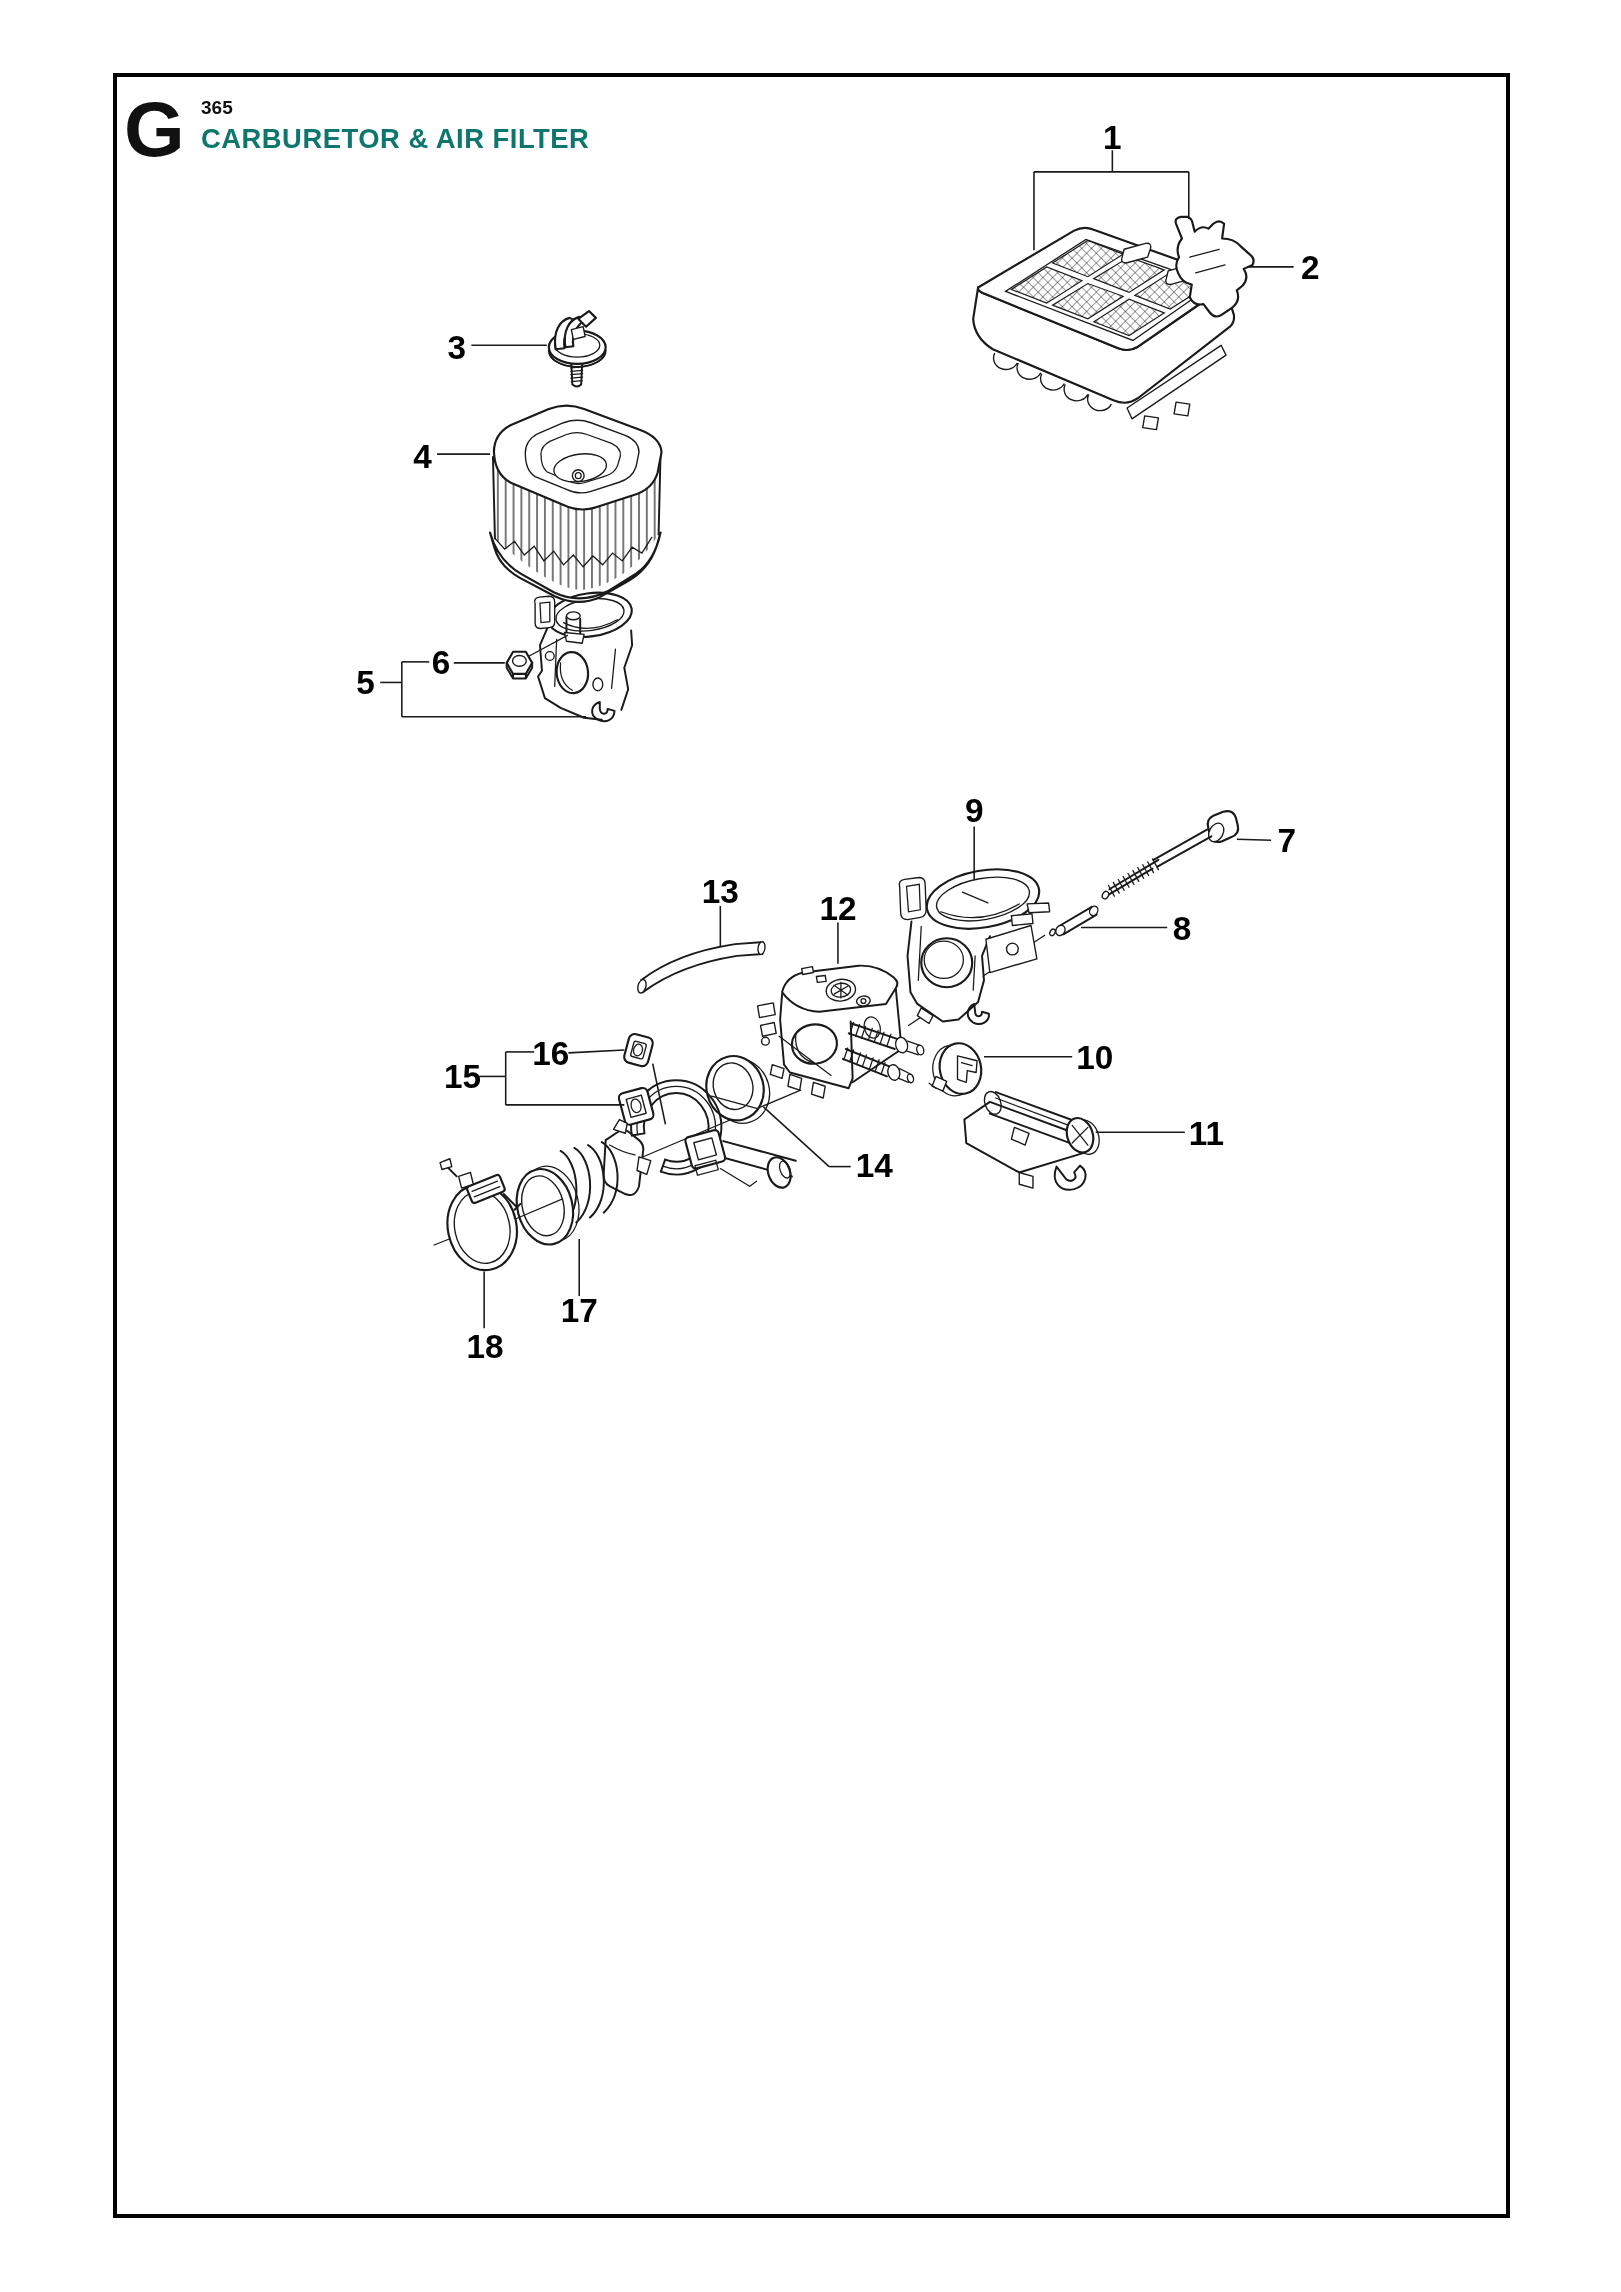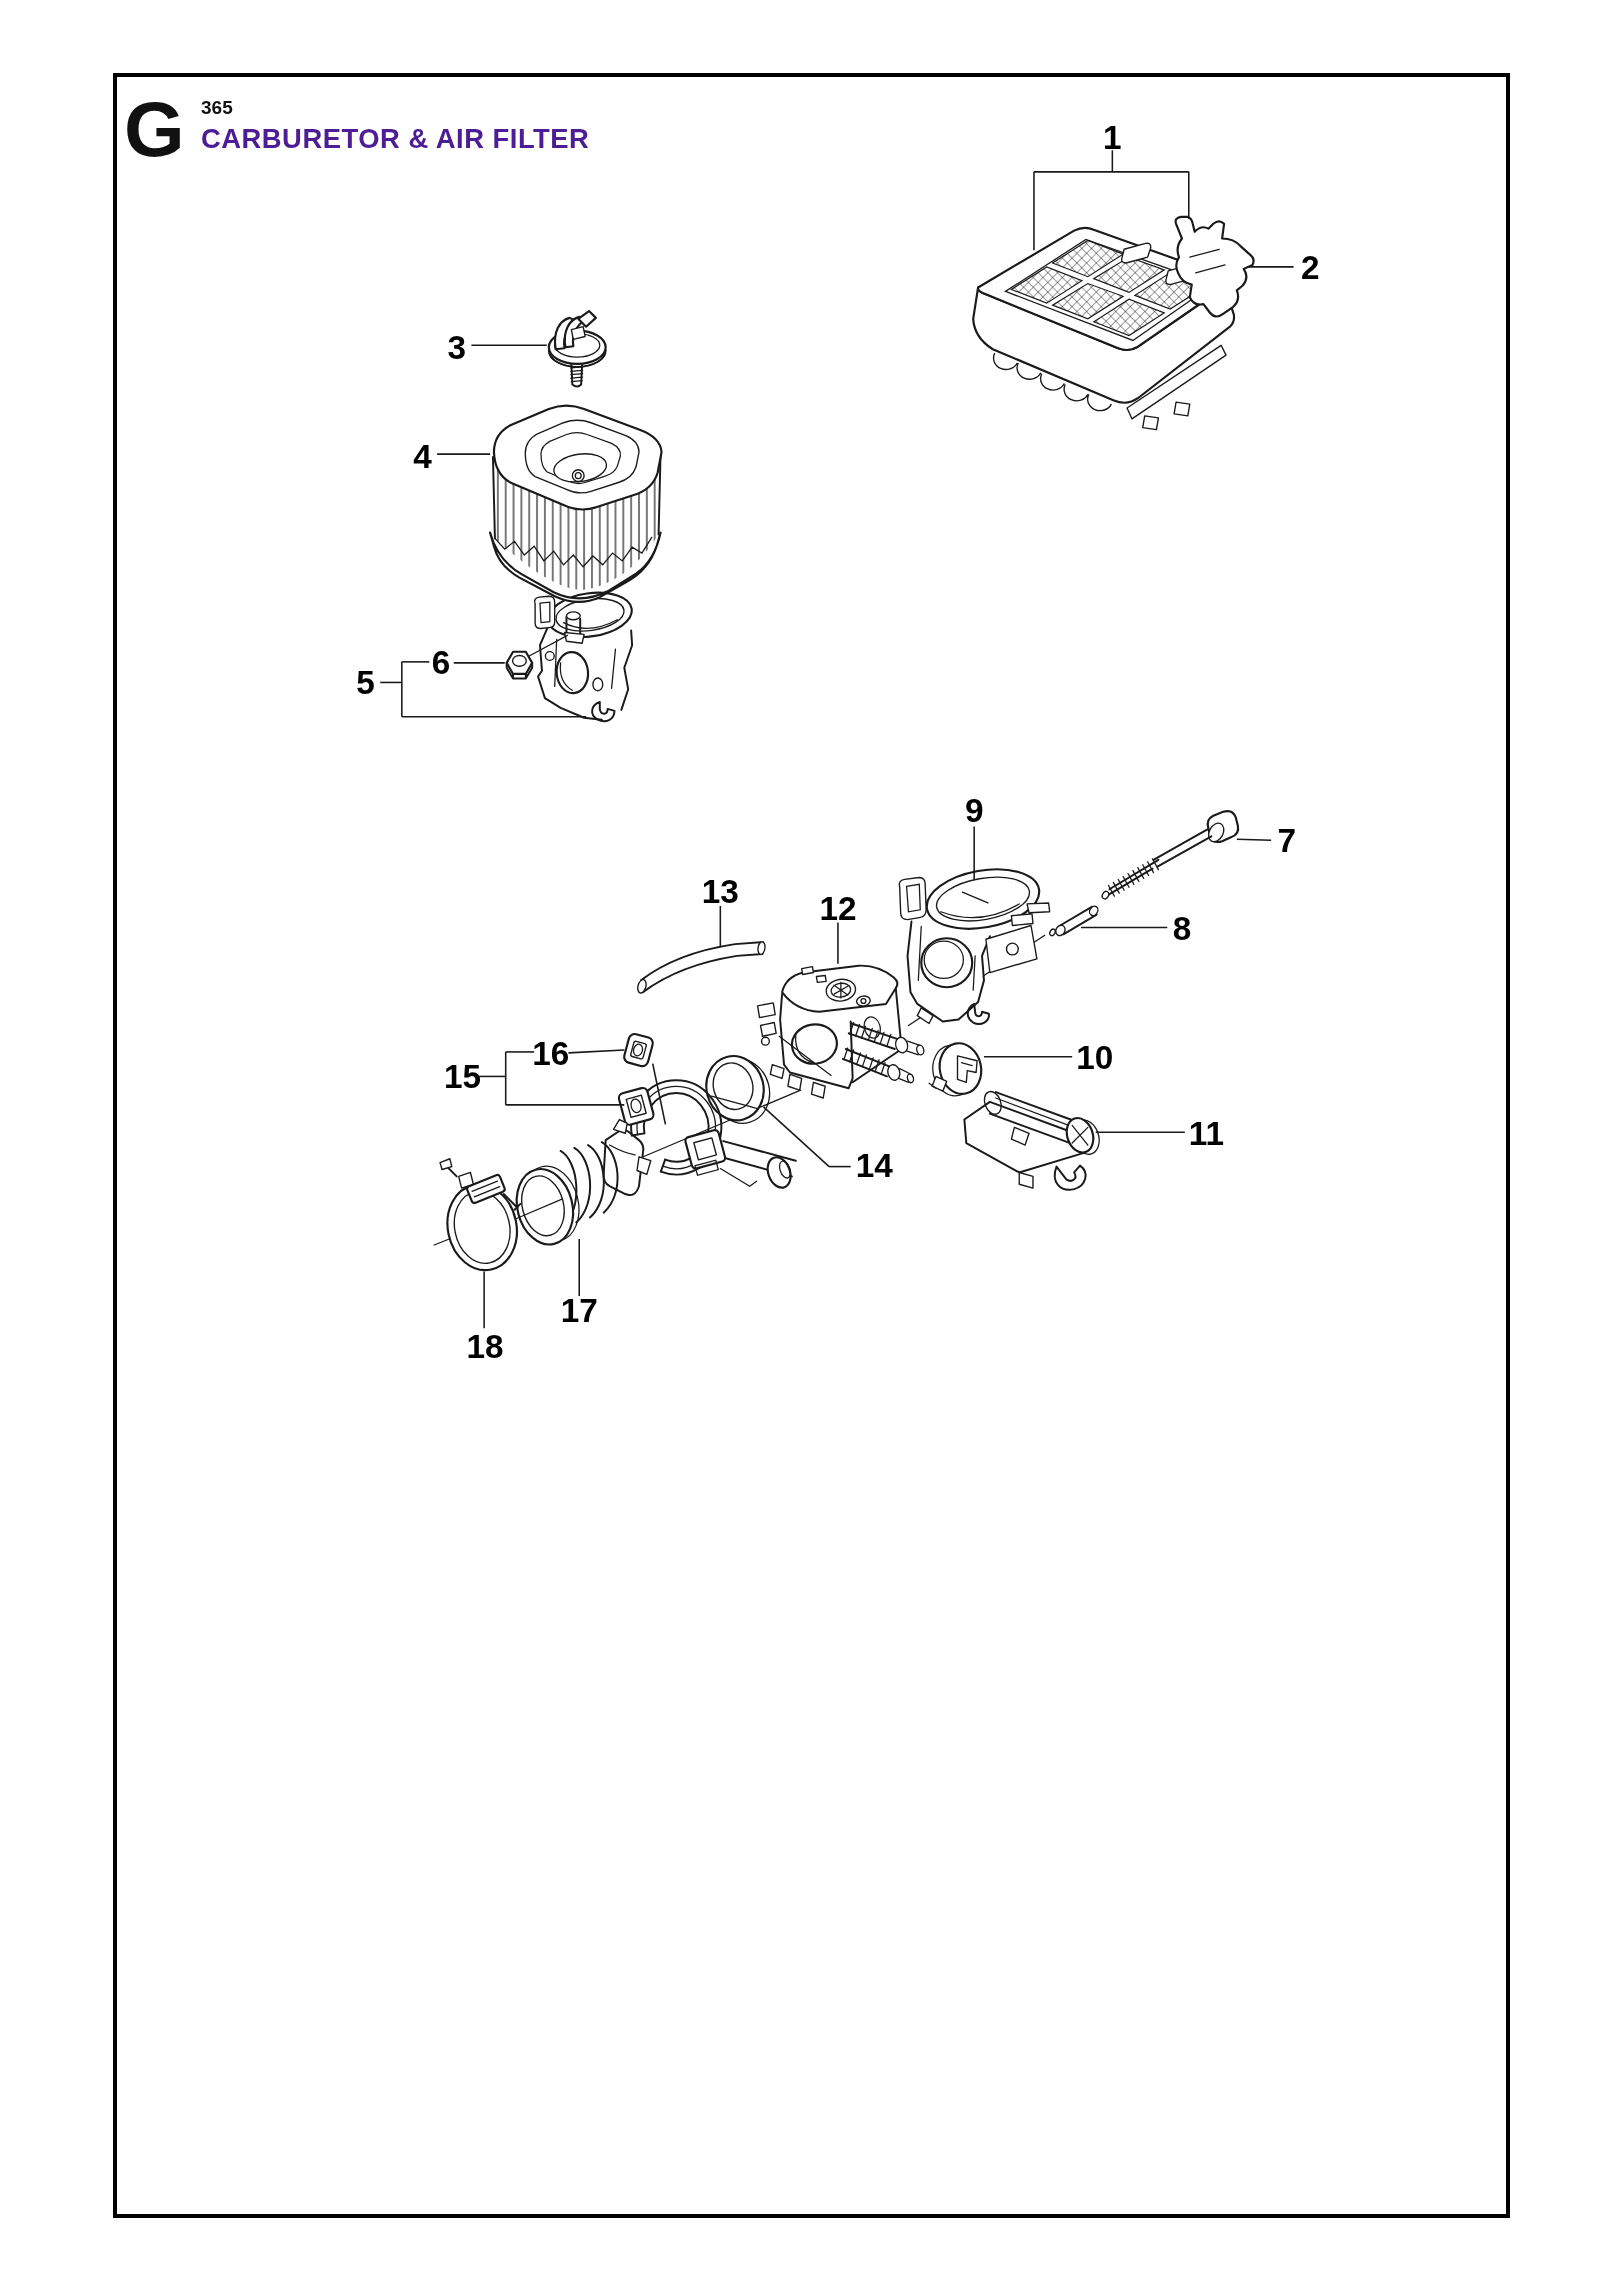--- a/index.html
+++ b/index.html
@@ -1,20 +1,20 @@
 <!DOCTYPE html>
 <html><head>
 <meta charset="utf-8">
 <style>
   html,body{margin:0;padding:0;background:#ffffff;}
   body{width:1621px;height:2293px;position:relative;font-family:"Liberation Sans",sans-serif;}
   .frame{position:absolute;left:113px;top:73px;width:1389px;height:2137px;border:4.9px solid #000;background:#fff;}
   .hdr-letter{position:absolute;left:124px;top:90px;font-size:78px;font-weight:700;line-height:1;color:#111;letter-spacing:-2px;}
   .hdr-model{position:absolute;left:201px;top:97px;font-size:19px;font-weight:700;color:#111;}
-  .hdr-title{position:absolute;left:201px;top:123px;font-size:27.4px;font-weight:700;color:#4c1d95;letter-spacing:0.5px;}
+  .hdr-title{position:absolute;left:201px;top:123px;font-size:27.4px;font-weight:700;color:#0f766e;letter-spacing:0.5px;}
   svg{position:absolute;left:0;top:0;}
   .callout{font:700 34px "Liberation Sans",sans-serif;fill:#000;}
   .o{fill:#fff;stroke:#1a1a1a;stroke-width:2.2;stroke-linejoin:round;}
   .l{fill:none;stroke:#1a1a1a;stroke-width:2;stroke-linecap:round;stroke-linejoin:round;}
   .t{fill:none;stroke:#1a1a1a;stroke-width:1.3;stroke-linecap:round;}
   .d{fill:#fff;stroke:#1a1a1a;stroke-width:1.4;stroke-linejoin:round;}
 </style>
 </head>
 <body>
 

